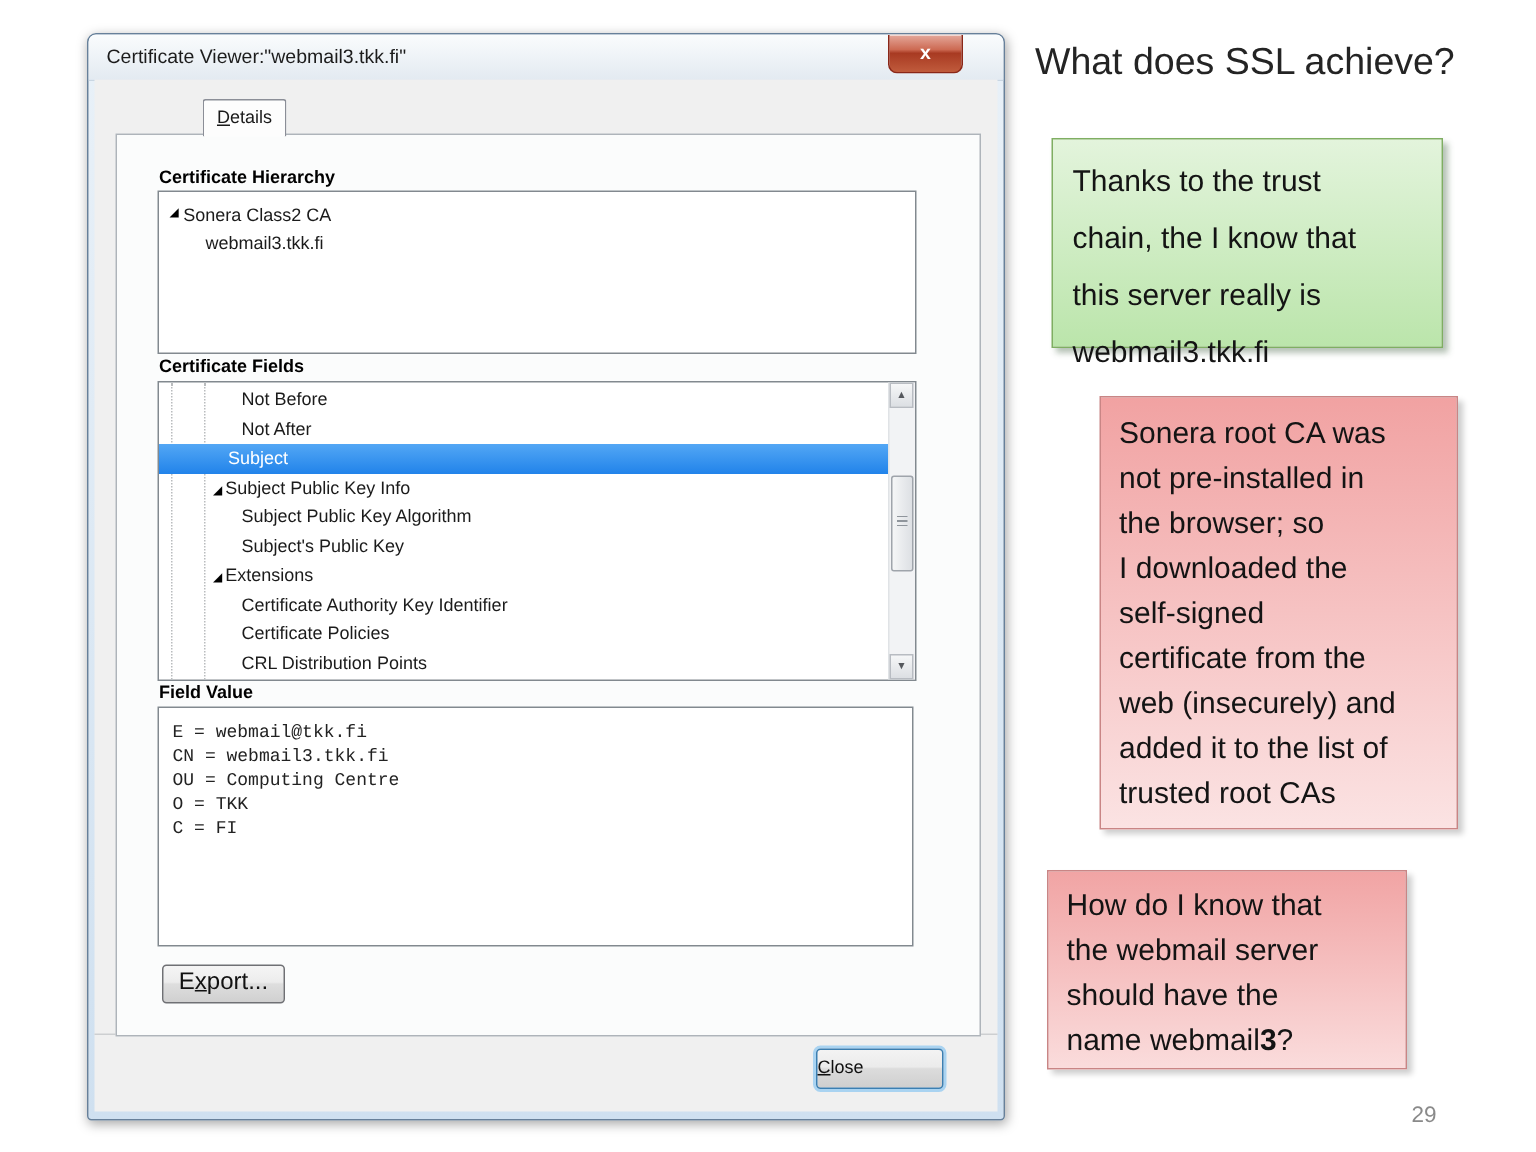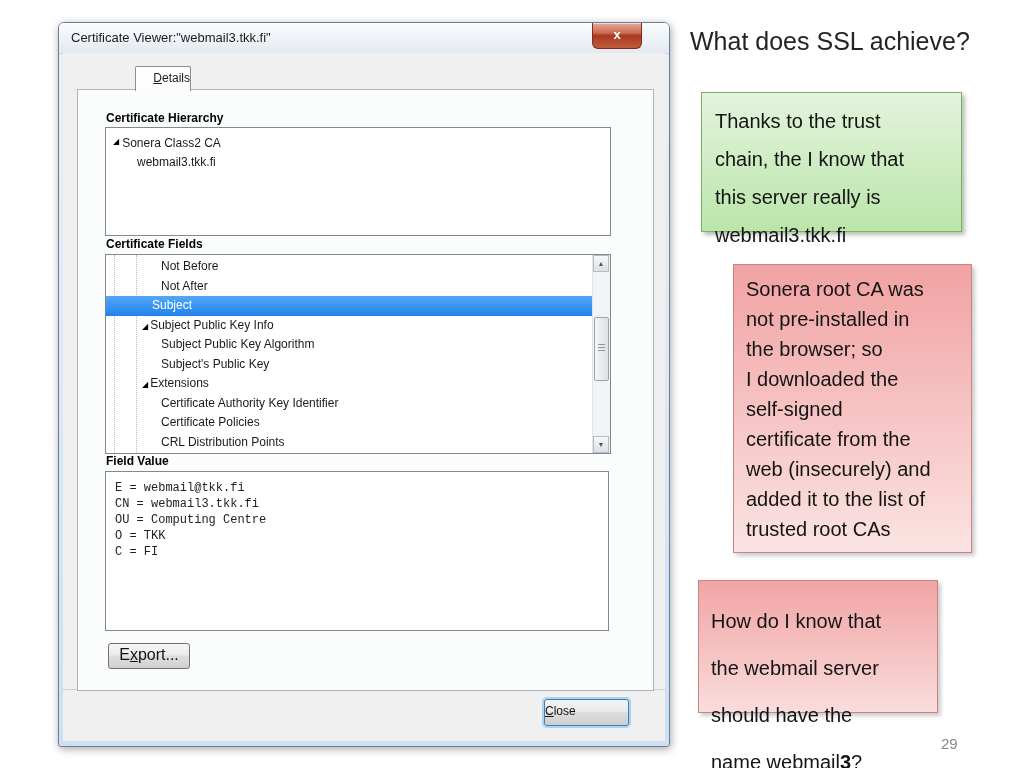--- a/index.html
+++ b/index.html
@@ -35,21 +35,21 @@
 
   
   .tab-general {
     position:absolute; left:18px; top:16px; width:52px; height:20px; z-index:1;
     background:linear-gradient(#f2f3f3,#dfe1e2); border:1px solid #8b8e97;
     border-radius:2px 2px 0 0; text-align:center; line-height:19px; font-size:12px; color:#1a1a1a; cursor:pointer;margin-top:44px;
   }
   .tab-details {
     position:absolute; left:72px; top:13px; width:54px; height:24px; z-index:3;
     background:#fdfdfd; border:1px solid #8b8e97; border-bottom:none;
-    border-radius:2px 2px 0 0; text-align:right; line-height:22px; font-size:12px; color:#1a1a1a; cursor:pointer;
+    border-radius:2px 2px 0 0; text-align:center; line-height:22px; font-size:12px; color:#1a1a1a; cursor:pointer;
   }
 
   
   .panel { position:absolute; left:14px; top:36px; width:575px; height:600px;
     background:#fbfcfc; border:1px solid #aeb4ba; z-index:2; }
   .group-label { position:absolute; left:28px; font-size:12px; font-weight:bold; color:#000; }
 
   .hierarchy-box { position:absolute; left:27px; top:37px; width:504px; height:107px;
     background:#fff; border:1px solid #82898f; font-size:12px; color:#1b1b1b; }
   .tree-row { height:19px; display:flex; align-items:center; white-space:nowrap; }
@@ -105,21 +105,21 @@
     box-shadow:2px 3px 5px rgba(0,0,0,0.3); line-height:32px; }
   .callout-green { left:701px; top:92px; width:261px; height:140px; padding:9px 0 0 13px;
     background:linear-gradient(#e3f4dc,#bbe5ab); border:1px solid #7fae62;
     box-shadow:3px 3px 4px rgba(90,120,90,0.45); line-height:38px; }
   .callout-pink1 { left:733px; top:264px; width:239px; height:289px; padding:9px 0 0 12px;
     background:linear-gradient(#f1a2a2,#fbe3e3); border:1px solid #c98585;
     box-shadow:3px 3px 4px rgba(0,0,0,0.2); line-height:30px; }
   .callout-pink2 { left:698px; top:580px; width:240px; height:133px; padding:8px 0 0 12px;
     background:linear-gradient(#f1a4a4,#fadcdc); border:1px solid #c98585;
     box-shadow:3px 3px 4px rgba(0,0,0,0.2); line-height:30px; white-space:normal; }
-  .cline { height:30px; white-space:nowrap;margin-top:17px; }
+  .cline { height:30px; white-space:nowrap; }
   .bold3 { font-weight:bold; }
 </style>
 </head>
 <body>
 
 <div class="slide-title">What does SSL achieve?</div>
 <div class="page-number">29</div>
 
 <div class="window">
   <div class="titlebar">

